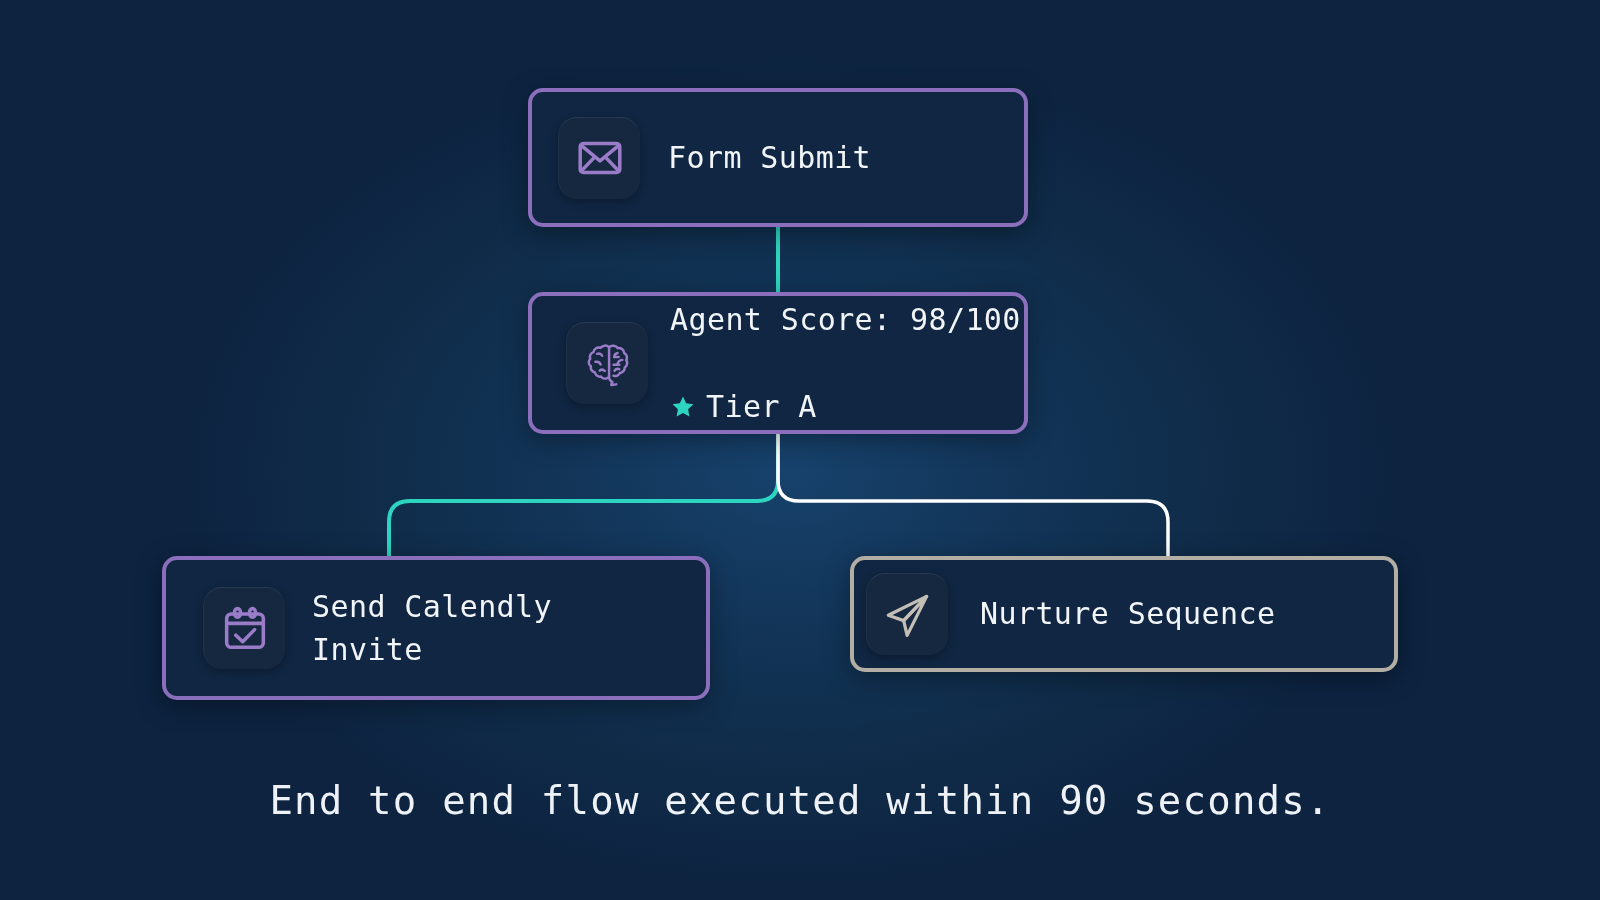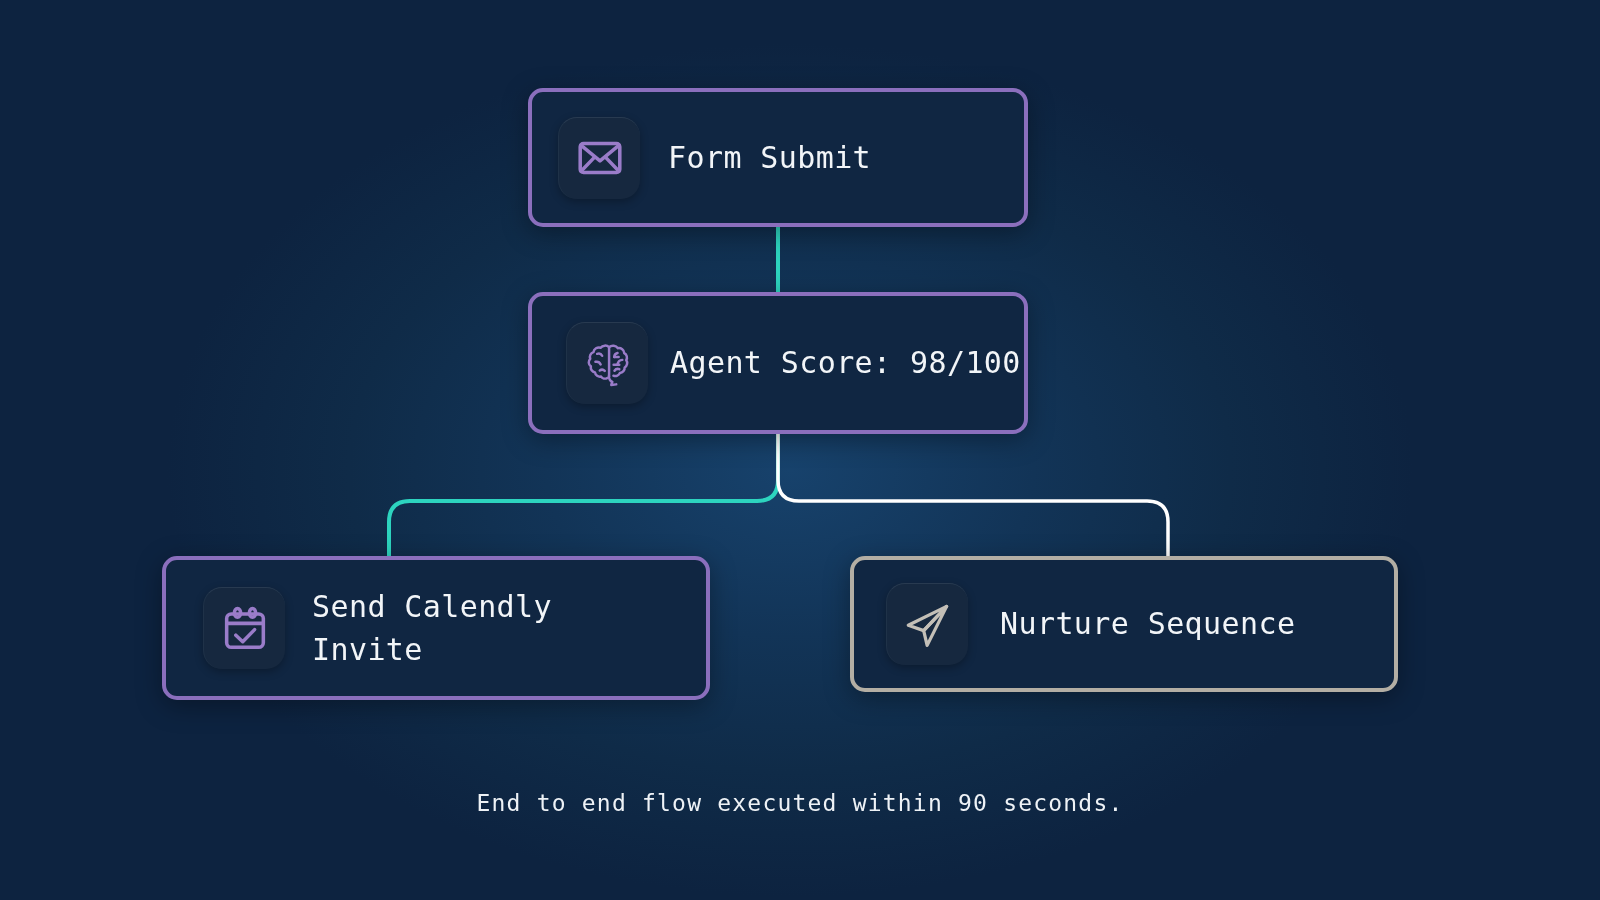--- a/index.html
+++ b/index.html
@@ -45,32 +45,31 @@
     letter-spacing:0.4px;
     white-space:pre-line;
   }
   .tier-line { display:flex; align-items:center; gap:10px; }
   .star { flex:0 0 auto; }
 
   
   #card-form    { left:528px; top:88px;  width:500px; height:139px; padding-left:26px; gap:28px; }
   #card-agent   { left:528px; top:292px; width:500px; height:142px; padding-left:34px; gap:22px; }
   #card-calendly{ left:162px; top:556px; width:548px; height:144px; padding-left:37px; gap:27px; }
-  #card-nurture { left:850px; top:556px; width:548px; height:136px; padding-left:32px; gap:32px; }
+  #card-nurture { left:850px; top:556px; width:548px; height:116px; padding-left:12px; gap:32px; }
 
   #connectors { position:absolute; inset:0; z-index:1; }
 
   #caption {
     position:absolute;
     left:0; right:0; top:778px;
     text-align:center;
     color:#eef2f6;
-    font-size:23px;
+    font-size:39px;
     letter-spacing:1.2px;
-    margin-top:12px;
   }
 </style>
 </head>
 <body>
 
 <div id="stage">
 
   <svg id="connectors" width="1600" height="900" viewBox="0 0 1600 900" fill="none">
 
     <path d="M778,227 L778,292" stroke="#2DD4BF" stroke-width="4" stroke-linecap="butt"></path>
@@ -106,20 +105,26 @@
         <path d="M8.2 15.0c0.7-0.5 1.7-0.4 2.3 0.2"></path>
         <path d="M16.4 6.9c-0.9 0.2-1.5 1.0-1.5 1.9"></path>
         <path d="M18.6 10.1c-1.1 0.1-2.0 0.9-2.2 2.0"></path>
         <path d="M17.2 14.4c-0.8-0.3-1.7 0-2.2 0.7"></path>
         <path d="M14.9 8.8 L16.9 8.8"></path>
         <path d="M14.6 12.3 L17.2 12.3"></path>
       </svg>
     </div>
     <div class="card-text">
       <div>Agent Score: 98/100</div>
+      <div class="tier-line">
+        <svg class="star" width="26" height="26" viewBox="0 0 24 24" fill="#2DD4BF">
+          <path d="M12 2.4 L14.9 8.6 L21.6 9.5 L16.7 14.1 L17.9 20.8 L12 17.5 L6.1 20.8 L7.3 14.1 L2.4 9.5 L9.1 8.6 Z"></path>
+        </svg>
+        <span>Tier A</span>
+      </div>
     </div>
   </div>
 
   <div class="card purple" id="card-calendly">
     <div class="icon-tile">
       <svg width="50" height="50" viewBox="0 0 24 24" fill="none" stroke="#9a7cc9" stroke-width="1.7" stroke-linecap="round" stroke-linejoin="round">
         <rect x="3.2" y="4.8" width="17.6" height="16.0" rx="2.2"></rect>
         <path d="M3.4 9.3 L20.6 9.3"></path>
         <ellipse cx="8.4" cy="4.3" rx="1.5" ry="2.1"></ellipse>
         <ellipse cx="15.6" cy="4.3" rx="1.5" ry="2.1"></ellipse>

